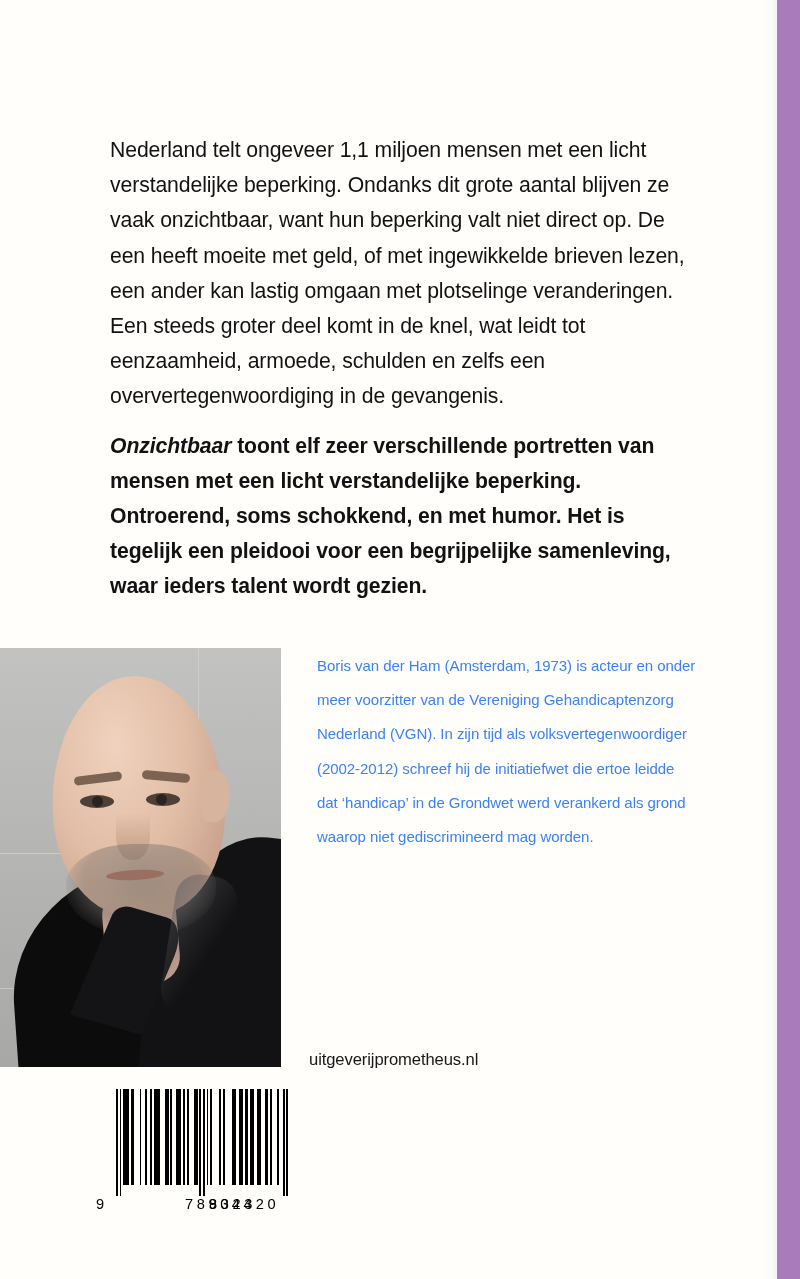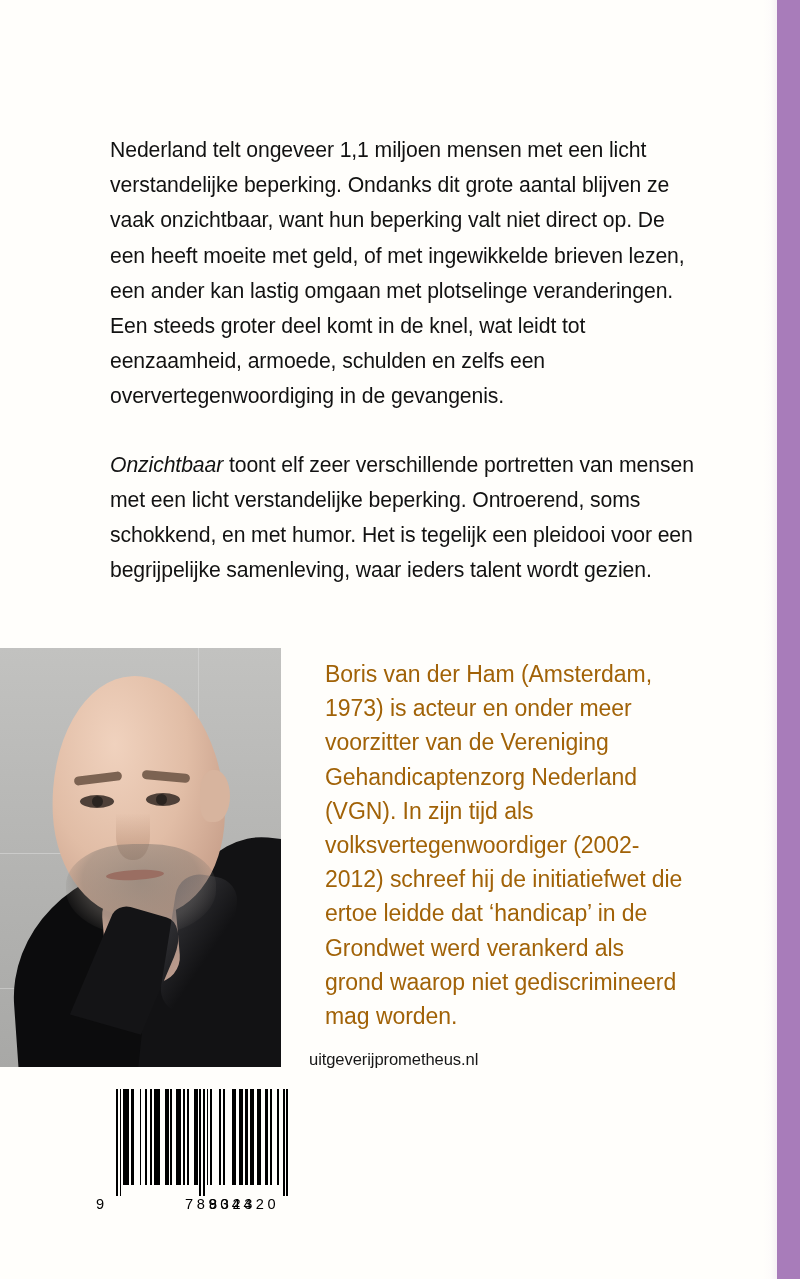--- a/index.html
+++ b/index.html
@@ -44,21 +44,22 @@
     width: 592px;
   }
   .blurb p {
     margin: 0;
     color: #121212;
     font-size: 21.2px;
     line-height: 35.2px;
     letter-spacing: -0.1px;
   }
   .blurb p + p {
-    margin-top: 33px;
+    margin-top: 14px;
+    font-weight: bold;
   }
   .blurb .title-italic {
     font-style: italic;
   }
 
   
   .photo {
     position: absolute;
     left: 0;
     top: 648px;
@@ -214,23 +215,23 @@
   }
 
   
   .bio {
     position: absolute;
     left: 309px;
     top: 641px;
     width: 395px;
   }
   .bio p {
-    margin: 16px;
-    color: #a16207;
-    font-size: 23px;
+    margin: 8px;
+    color: #3b82f6;
+    font-size: 15px;
     line-height: 34.2px;
     letter-spacing: -0.05px;
   }
 
   
   .publisher {
     position: absolute;
     left: 309px;
     top: 1050px;
     color: #171717;

